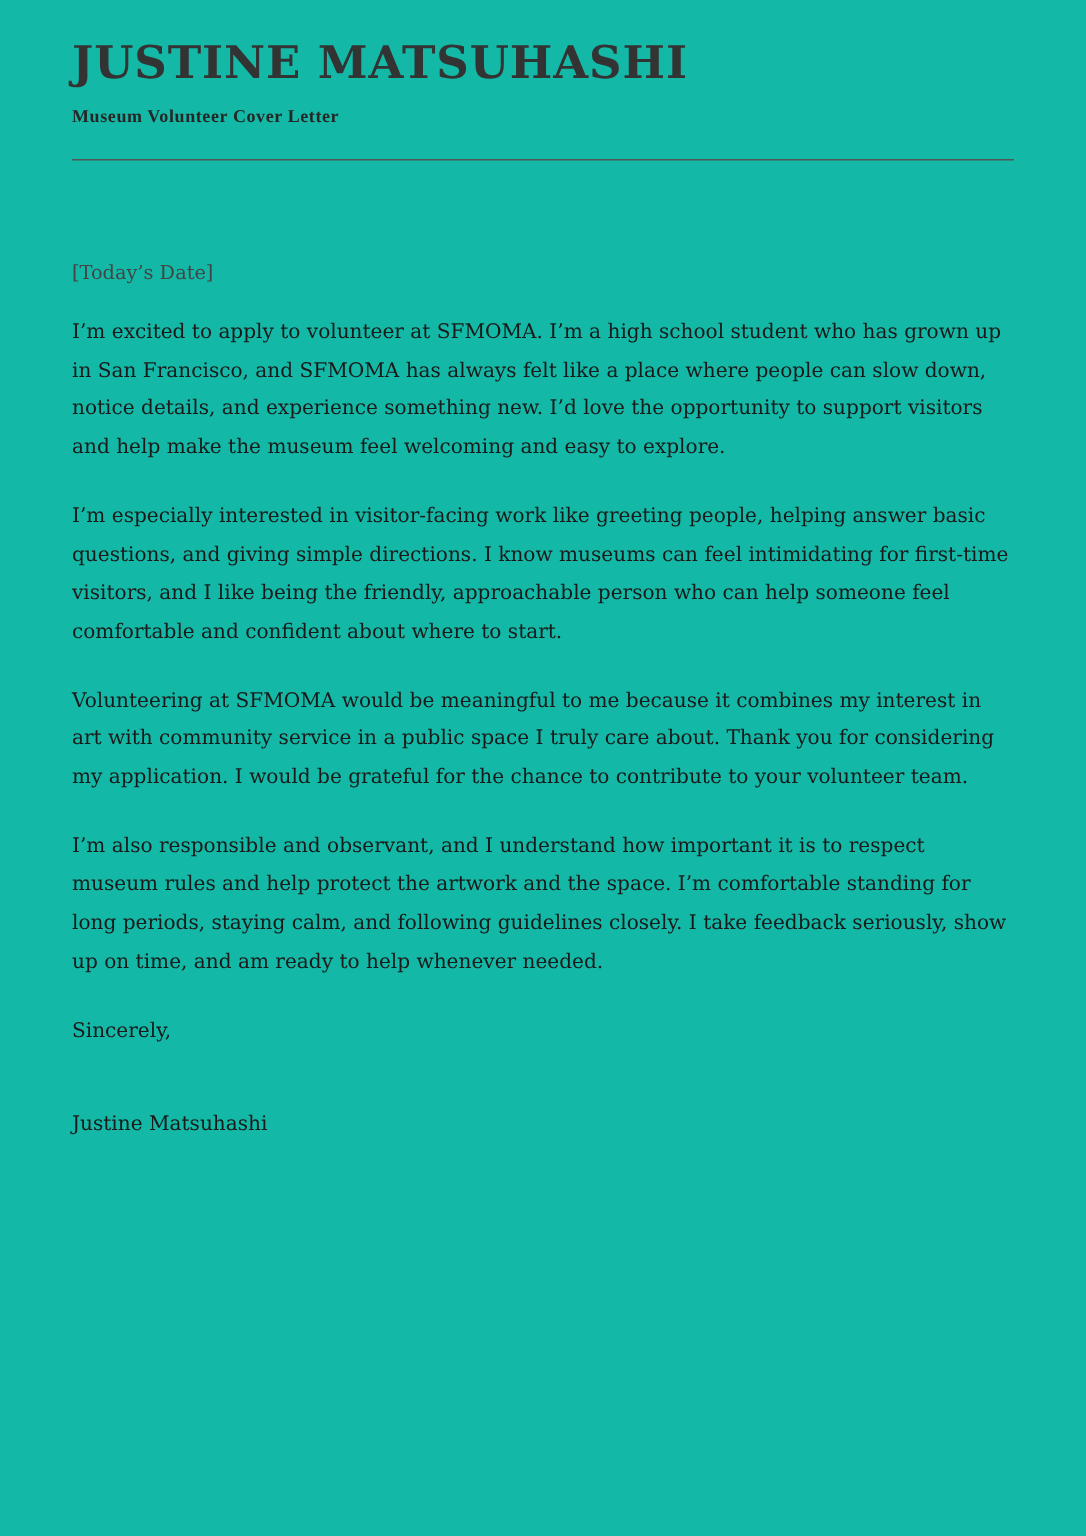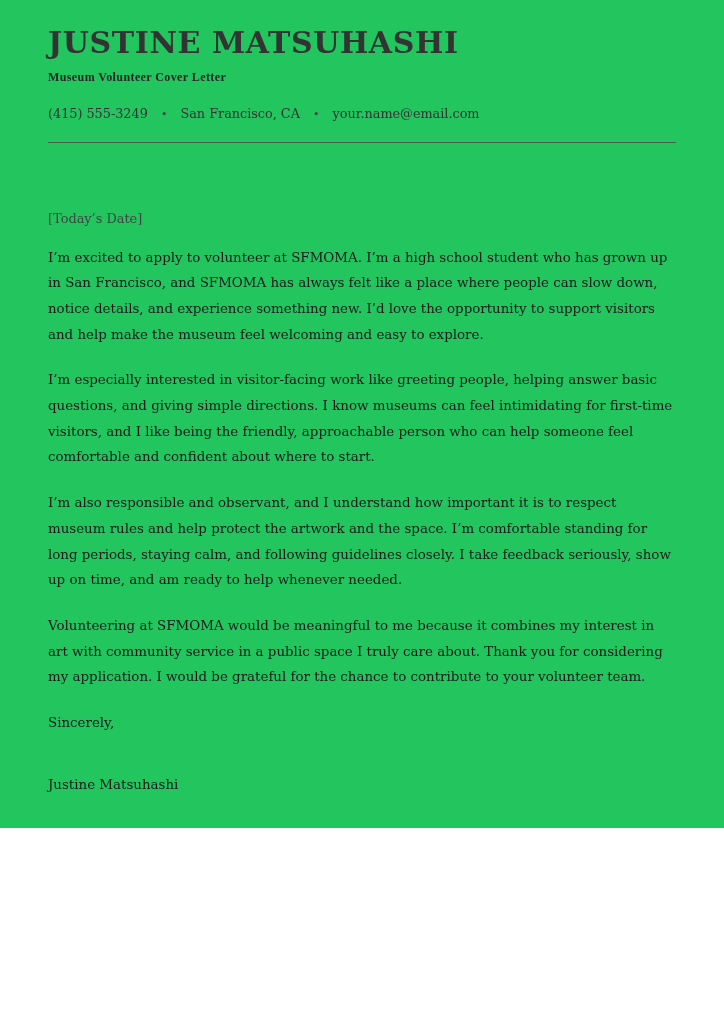--- a/index.html
+++ b/index.html
@@ -15,22 +15,22 @@
     overflow: hidden;
     font-family: "DejaVu Serif", "Liberation Serif", serif;
     -webkit-font-smoothing: antialiased;
   }
 
   .page {
     position: absolute;
     left: 0;
     top: 0;
     width: 724px;
-    height: 828px;
-    background: #22c55e;
+    height: 1024px;
+    background: #14b8a6;
     box-sizing: border-box;
   }
 
   .content {
     position: absolute;
     left: 48px;
     top: 0;
     width: 628px;
   }
 
@@ -144,42 +144,35 @@
 <body>
 
 <div class="page">
   <div class="content">
 
     <div class="letter-header">
       <h1 class="candidate-name">JUSTINE MATSUHASHI</h1>
 
       <h2 class="letter-subtitle">Museum Volunteer Cover Letter</h2>
 
-      <div class="contact-line">
-        <span class="contact-item">(415) 555-3249</span>
-        <span class="contact-sep">•</span>
-        <span class="contact-item">San Francisco, CA</span>
-        <span class="contact-sep">•</span>
-        <span class="contact-item">your.name@email.com</span>
-      </div>
 
       <div class="header-rule"></div>
     </div>
 
     <div class="date-block">
       <span>[Today’s Date]</span>
     </div>
 
 
 
     <div class="body-copy">
       <p class="body-paragraph">I’m excited to apply to volunteer at SFMOMA. I’m a high school student who has grown up in San Francisco, and SFMOMA has always felt like a place where people can slow down, notice details, and experience something new. I’d love the opportunity to support visitors and help make the museum feel welcoming and easy to explore.</p>
       <p class="body-paragraph">I’m especially interested in visitor-facing work like greeting people, helping answer basic questions, and giving simple directions. I know museums can feel intimidating for first-time visitors, and I like being the friendly, approachable person who can help someone feel comfortable and confident about where to start.</p>
+      <p class="body-paragraph">Volunteering at SFMOMA would be meaningful to me because it combines my interest in art with community service in a public space I truly care about. Thank you for considering my application. I would be grateful for the chance to contribute to your volunteer team.</p>
       <p class="body-paragraph">I’m also responsible and observant, and I understand how important it is to respect museum rules and help protect the artwork and the space. I’m comfortable standing for long periods, staying calm, and following guidelines closely. I take feedback seriously, show up on time, and am ready to help whenever needed.</p>
-      <p class="body-paragraph">Volunteering at SFMOMA would be meaningful to me because it combines my interest in art with community service in a public space I truly care about. Thank you for considering my application. I would be grateful for the chance to contribute to your volunteer team.</p>
     </div>
 
     <div class="closing">Sincerely,</div>
 
     <div class="signature-name">Justine Matsuhashi</div>
 
   </div>
 </div>
 
 </body></html>

